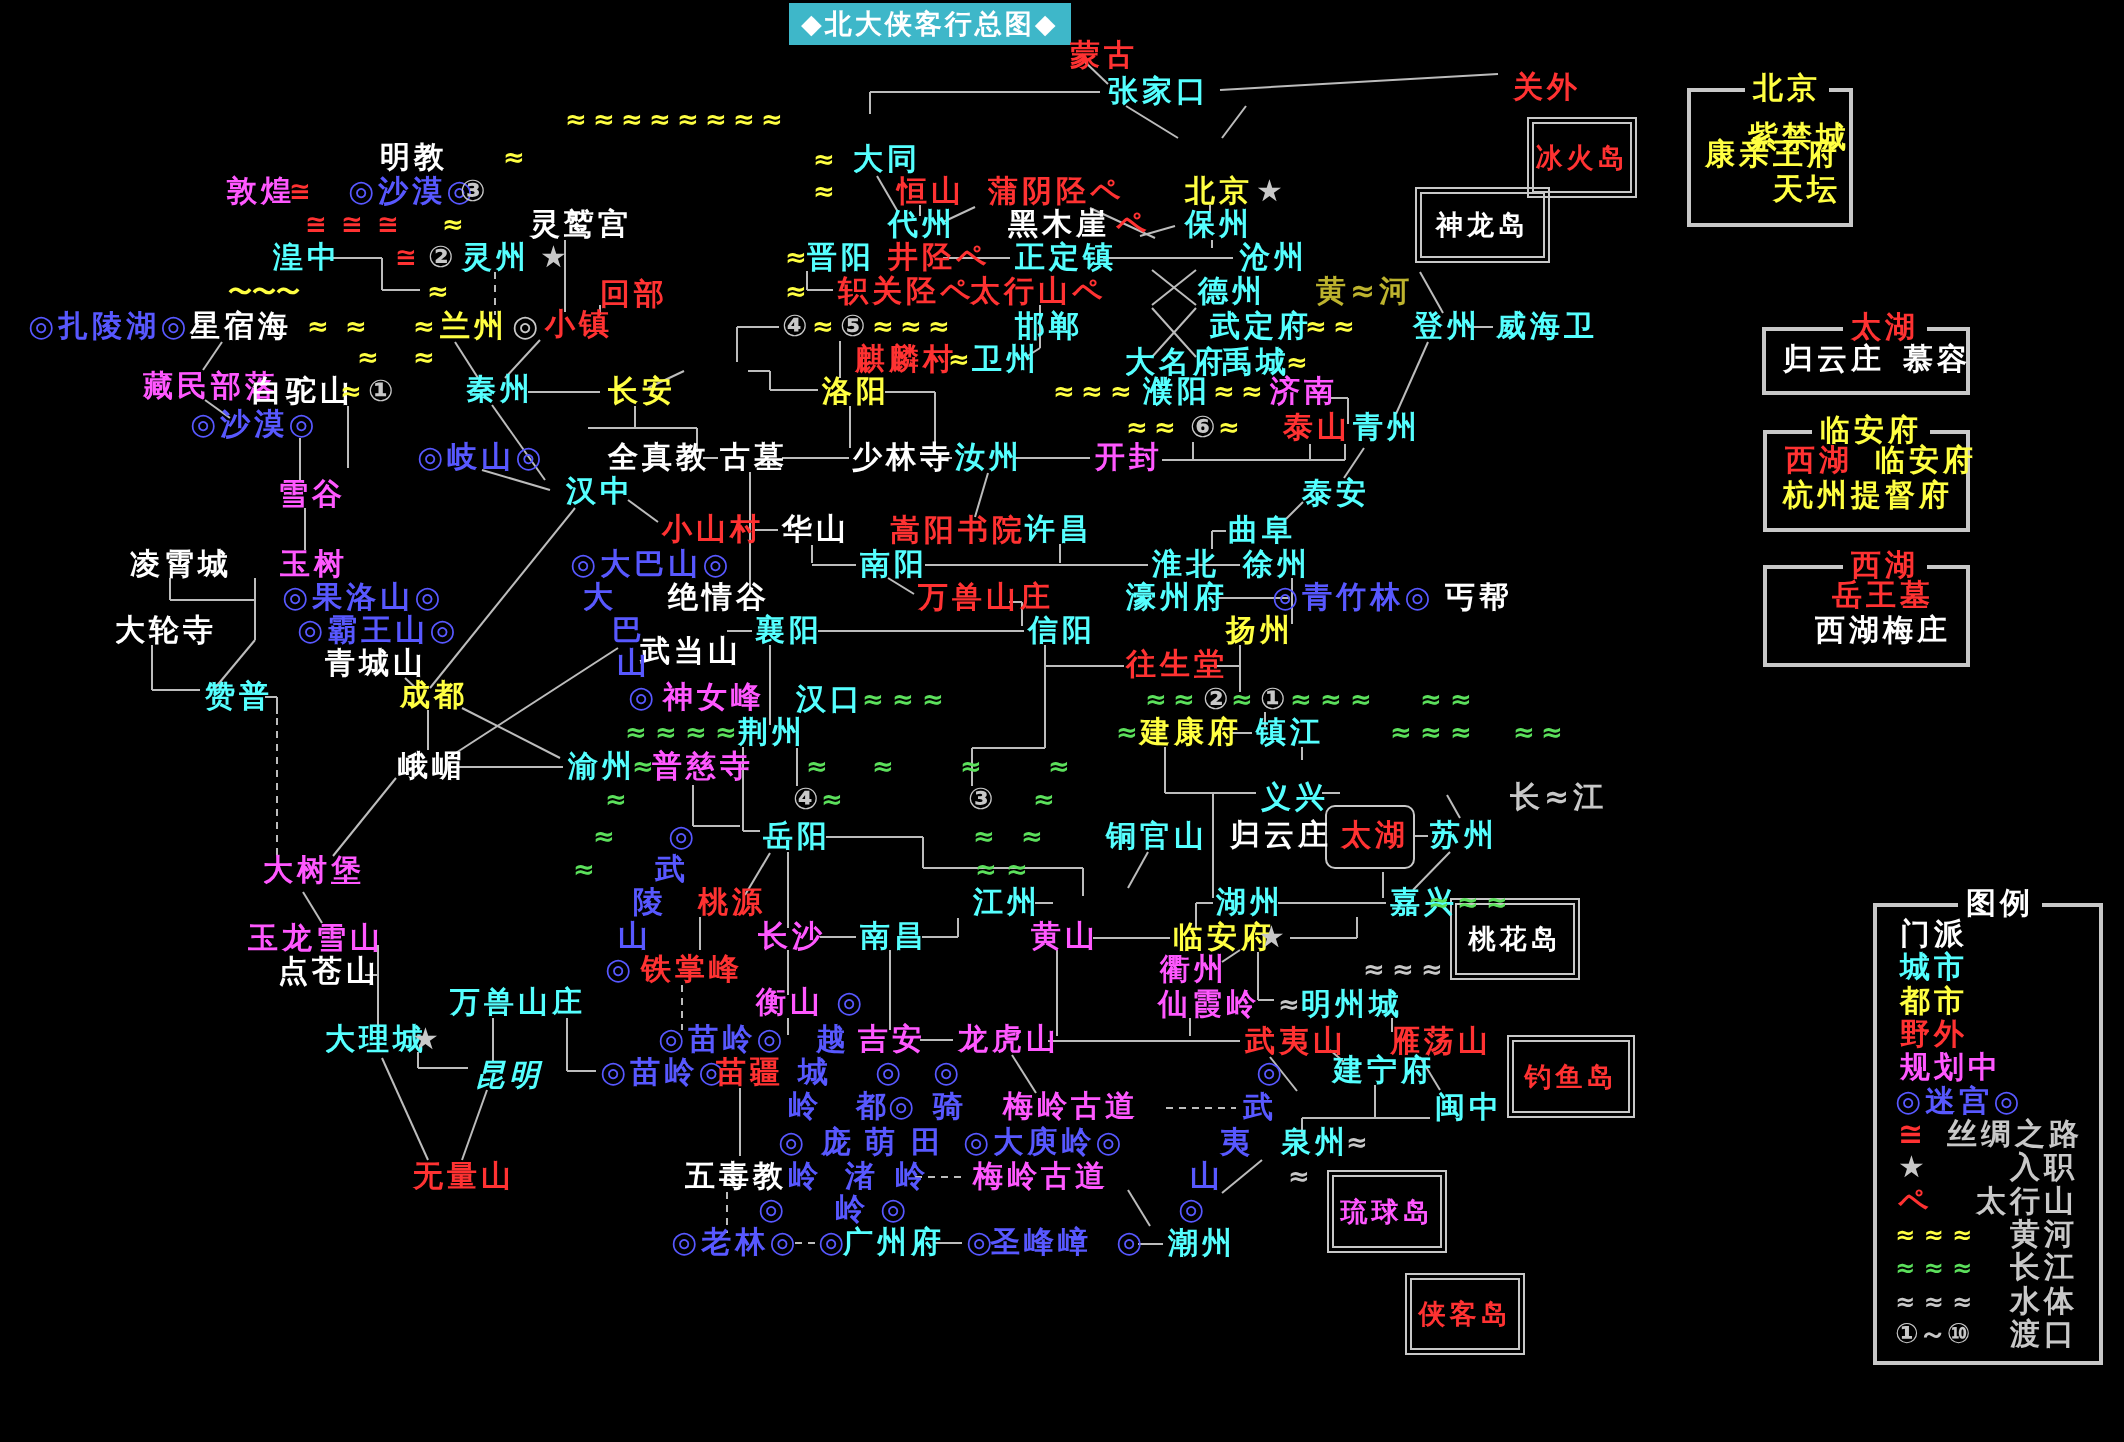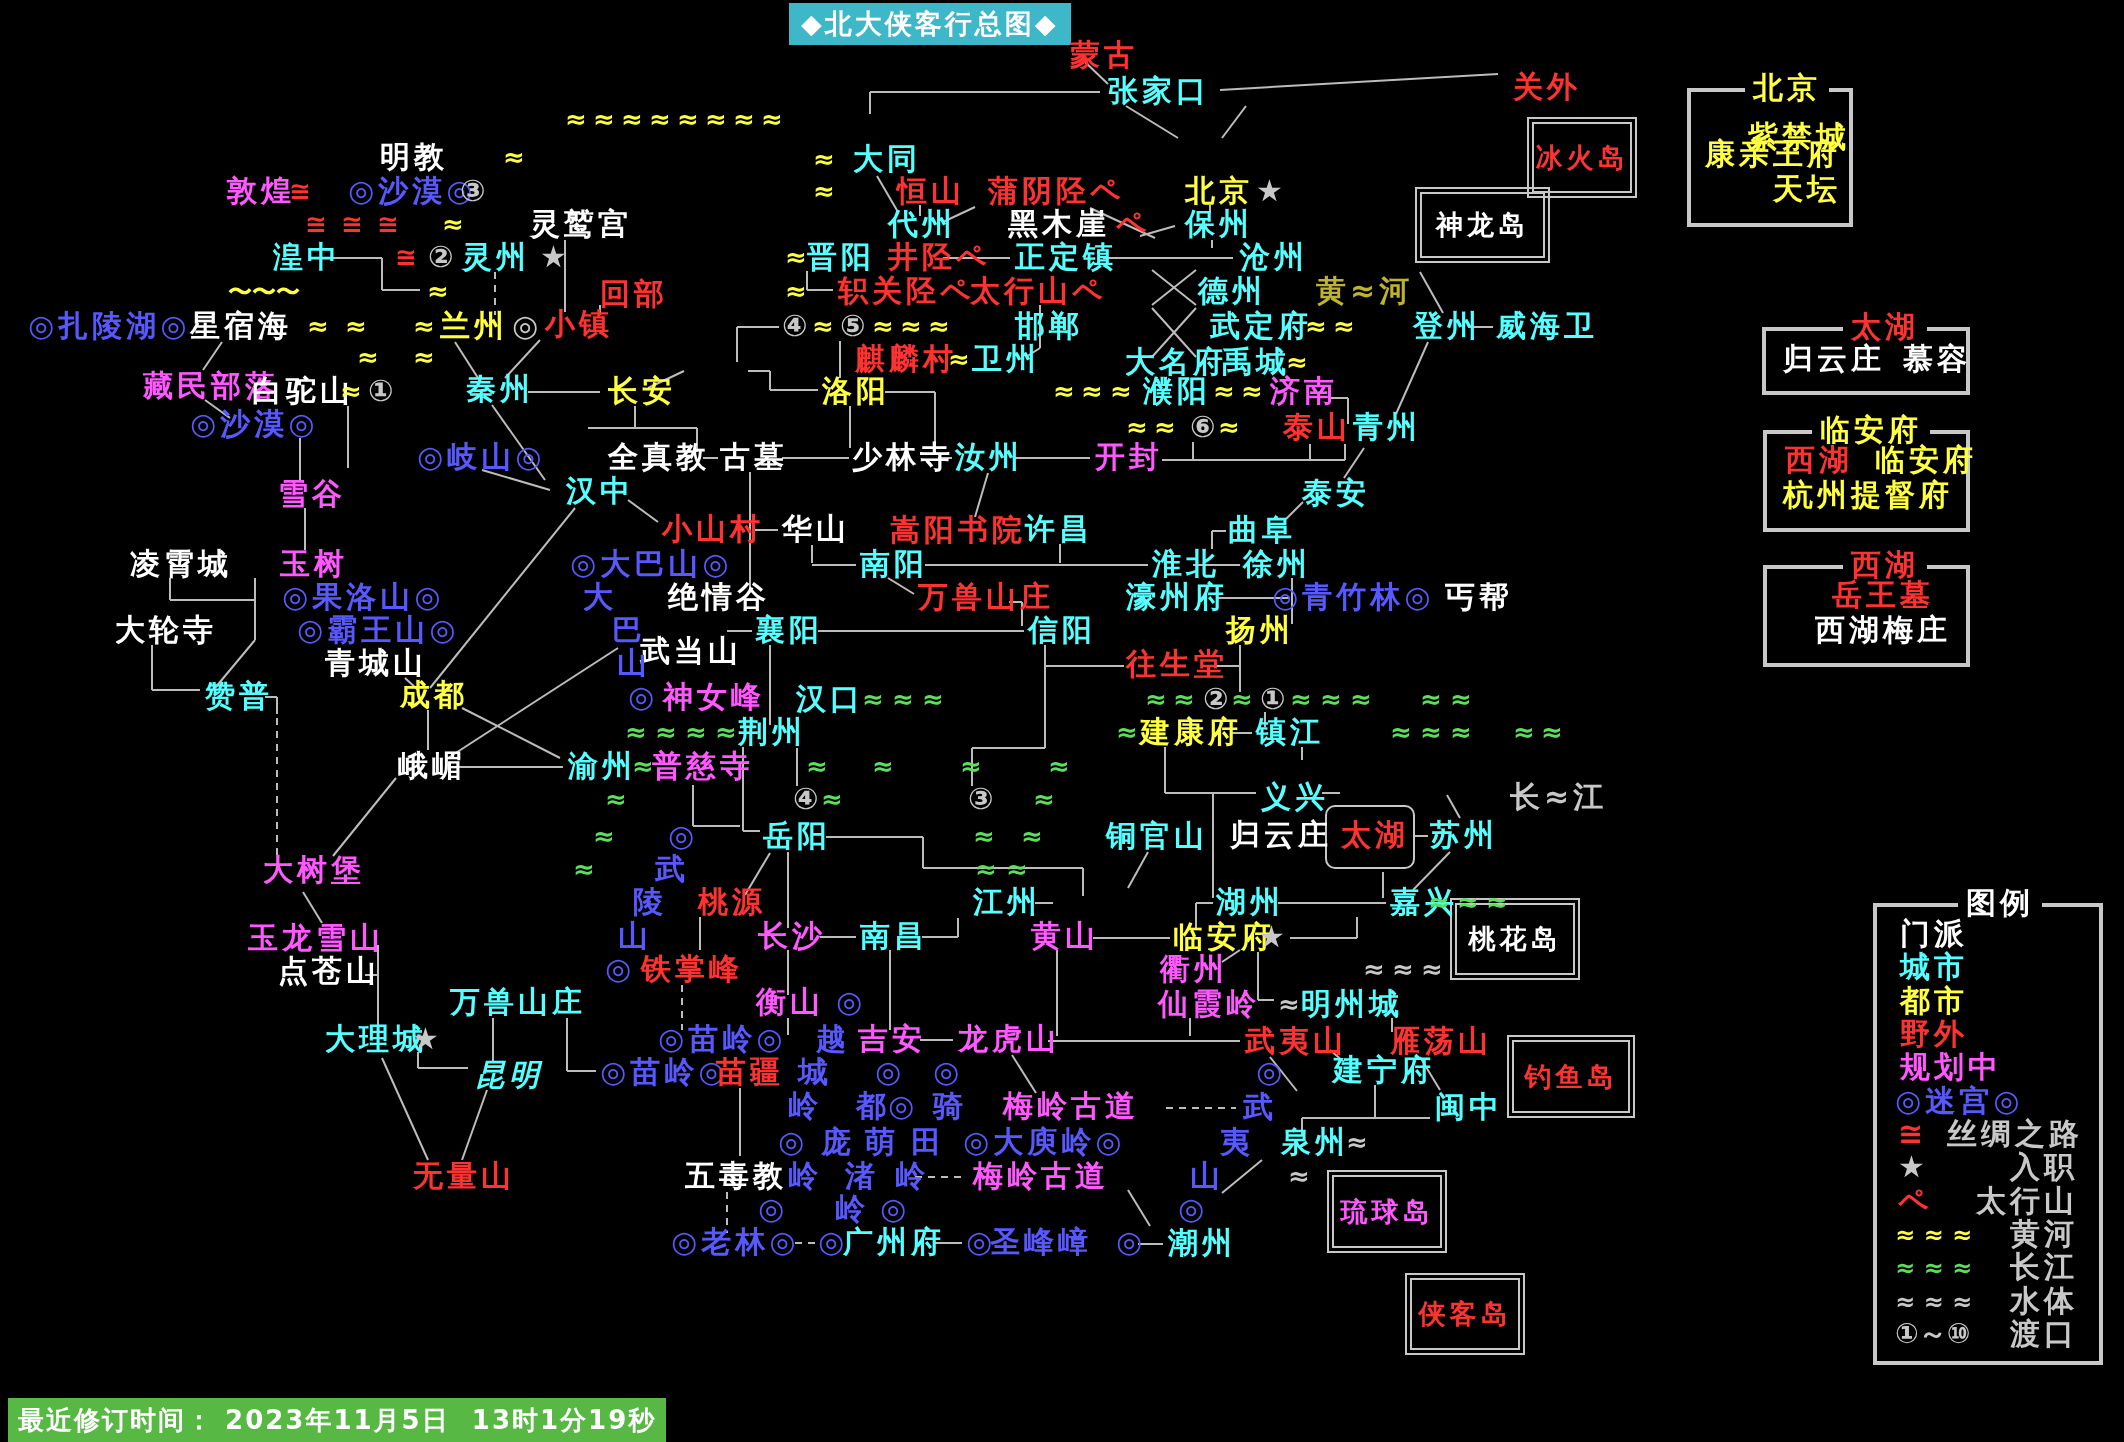--- a/index.html
+++ b/index.html
@@ -203,21 +203,20 @@
       <line x1="935" y1="1243" x2="962" y2="1243" stroke="#bcbcbc" stroke-width="2"></line>
       <line x1="495" y1="272" x2="495" y2="315" stroke="#bcbcbc" stroke-width="2" stroke-dasharray="7,6"></line>
       <line x1="277" y1="718" x2="277" y2="856" stroke="#bcbcbc" stroke-width="2" stroke-dasharray="7,6"></line>
       <line x1="682" y1="985" x2="682" y2="1030" stroke="#bcbcbc" stroke-width="2" stroke-dasharray="7,6"></line>
       <line x1="727" y1="1192" x2="727" y2="1233" stroke="#bcbcbc" stroke-width="2" stroke-dasharray="7,6"></line>
       <line x1="915" y1="1177" x2="966" y2="1177" stroke="#bcbcbc" stroke-width="2" stroke-dasharray="7,6"></line>
       <line x1="795" y1="1243" x2="816" y2="1243" stroke="#bcbcbc" stroke-width="2" stroke-dasharray="7,6"></line>
       <line x1="1166" y1="1108" x2="1236" y2="1108" stroke="#bcbcbc" stroke-width="2" stroke-dasharray="7,6"></line>
     </svg>
   <div id="map-title">◆北大侠客行总图◆</div>
-  <div id="footer-bar">最近修订时间： 2023年11月5日  13时1分19秒</div>
 <div class="box double" style="left: 1532px; top: 122px; width: 100px; height: 71px;">
       <span class="island-text c-r">冰火岛</span>
     </div>
     <div class="box double" style="left: 1420px; top: 192px; width: 125px; height: 66px;">
       <span class="island-text c-w">神龙岛</span>
     </div>
     <div class="box " style="left: 1687px; top: 88px; width: 166px; height: 139px;"></div>
     <div class="box-title c-y" style="left: 1745px; top: 70px; position: absolute;">北京</div>
     <div class="box " style="left: 1762px; top: 327px; width: 208px; height: 68px;"></div>
     <div class="box-title c-r" style="left: 1843px; top: 309px; position: absolute;">太湖</div>

